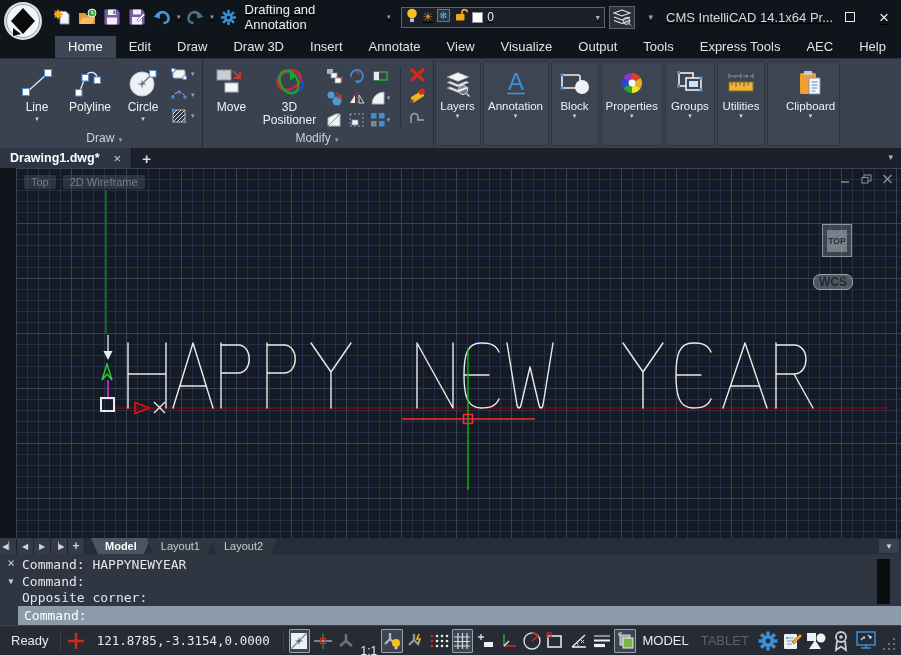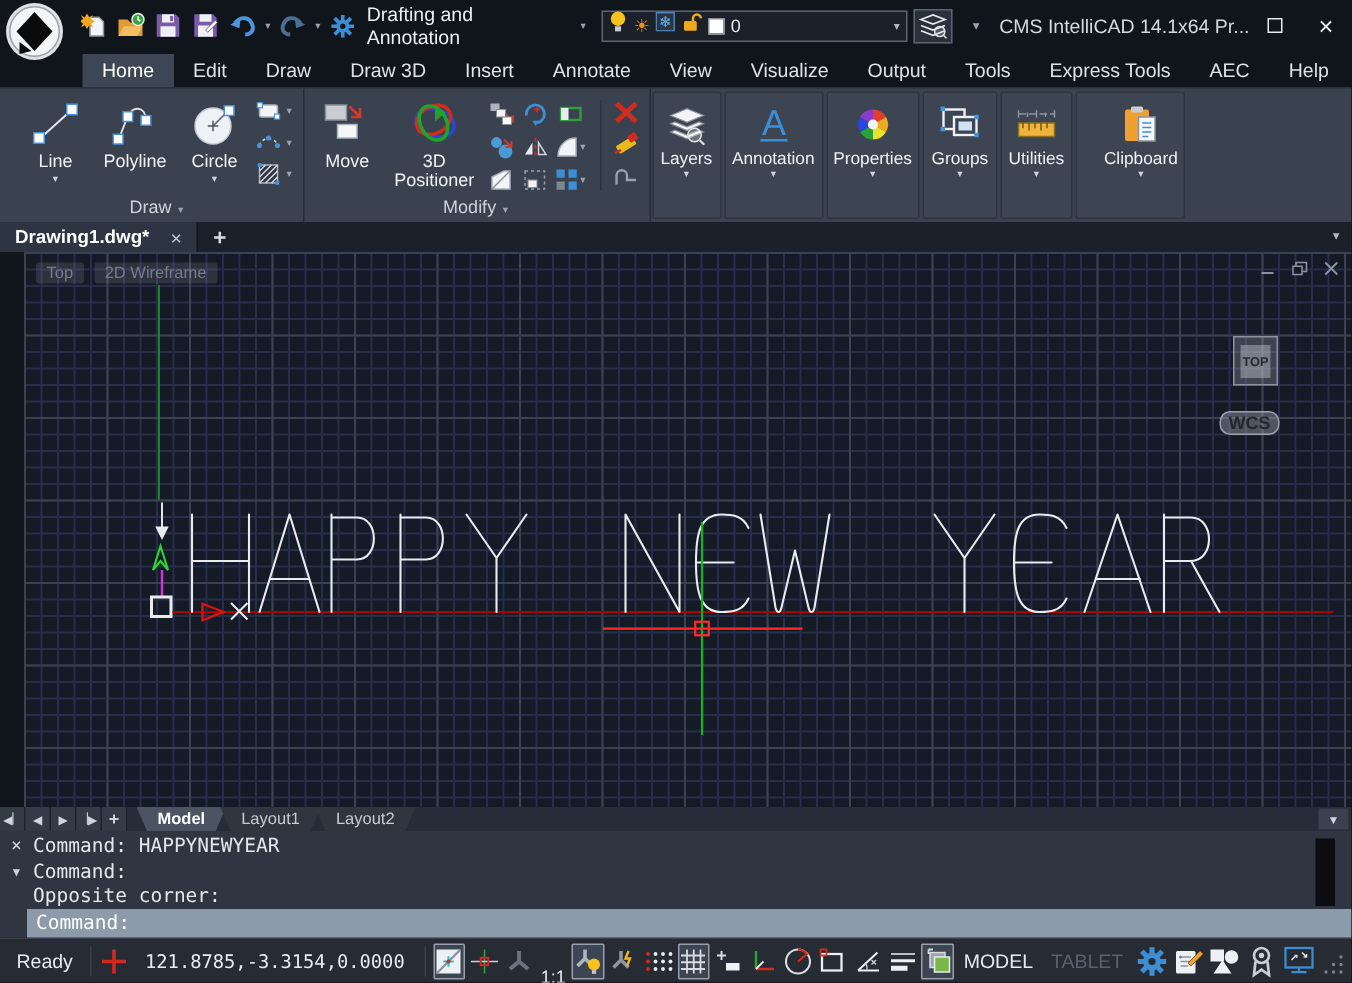--- a/index.html
+++ b/index.html
@@ -1,21 +1,21 @@
 <!DOCTYPE html>
 <html><head>
 <meta charset="utf-8">
 <style>
   * { box-sizing: border-box; margin: 0; padding: 0; }
   html,body { width:901px; height:655px; overflow:hidden; background:#10141b;
     font-family:"Liberation Sans",sans-serif; -webkit-font-smoothing:antialiased; }
   #app { position:relative; width:901px; height:655px; display:flex; flex-direction:column; }
 
   
-  .titlebar { height:34px; background:#10141b; display:flex; align-items:center; padding-left:52px; position:relative; flex:0 0 34px; }
+  .titlebar { height:34px; background:#10141b; display:flex; align-items:center; padding-left:52px; position:relative; flex:0 0 34px;text-decoration:underline; }
   .app-logo { position:absolute; left:3px; top:1px; width:40px; height:40px; z-index:5; }
   .qat { display:flex; align-items:center; gap:3px; }
   .qat .tbtn { width:22px; height:22px; display:flex; align-items:center; justify-content:center; border-radius:2px; }
   .dd-mini { color:#9aa3ae; font-size:7px; margin:0 1px; }
   .ws-label { color:#eceff3; font-size:13px; margin:0 4px 0 2px; }
   .layer-combo { display:flex; align-items:center; gap:4px; height:21px; background:#1c2129; border:1px solid #5a6372; margin-left:10px; padding:0 4px; width:205px; }
   .layer-combo .swatch { width:11px; height:11px; background:#ffffff; border:1px solid #8a9099; }
   .layer-combo .lyr-name { color:#e8ebef; font-size:12px; flex:1; }
   .combo-arrow { color:#aeb6c0; font-size:8px; }
   .layers-tool { width:26px; height:23px; border:1px solid #5a6372; background:#2a313c; display:flex; align-items:center; justify-content:center; margin-left:4px; }
@@ -450,20 +450,32 @@
     <div class="grpbtn" style="min-width:66px;">
       <span class="gico">
         <svg width="30" height="28" viewBox="0 0 30 28">
             <text x="15" y="21" text-anchor="middle" font-size="24" fill="#3c8fd4" font-family="Liberation Sans">A</text>
             <path d="M6 24.5 H24" stroke="#3c8fd4" stroke-width="1.6"></path>
           </svg>
       </span>
       <span class="glabel">Annotation</span>
       <span class="bdd">▾</span>
     </div>
+    <div class="grpbtn" style="min-width:48px;">
+      <span class="gico">
+        <svg width="32" height="28" viewBox="0 0 32 28">
+            <rect x="3" y="6" width="18" height="13" rx="2" fill="none" stroke="#eef1f5" stroke-width="1.6"></rect>
+            <circle cx="23" cy="18" r="7" fill="#eef1f5"></circle>
+            <rect x="1.5" y="4.5" width="3" height="3" fill="#4a90d9"></rect>
+            <rect x="1.5" y="17.5" width="3" height="3" fill="#4a90d9"></rect>
+          </svg>
+      </span>
+      <span class="glabel">Block</span>
+      <span class="bdd">▾</span>
+    </div>
     <div class="grpbtn" style="min-width:62px;">
       <span class="gico">
         <svg width="26" height="26" viewBox="0 0 26 26">
             <g transform="translate(13,13)">
               <path d="M0 0 L0 -10 A10 10 0 0 1 8.66 -5 Z" fill="#e23c2e"></path>
               <path d="M0 0 L8.66 -5 A10 10 0 0 1 8.66 5 Z" fill="#f0a81c"></path>
               <path d="M0 0 L8.66 5 A10 10 0 0 1 0 10 Z" fill="#e8e22a"></path>
               <path d="M0 0 L0 10 A10 10 0 0 1 -8.66 5 Z" fill="#2da03a"></path>
               <path d="M0 0 L-8.66 5 A10 10 0 0 1 -8.66 -5 Z" fill="#2a46d9"></path>
               <path d="M0 0 L-8.66 -5 A10 10 0 0 1 0 -10 Z" fill="#8a3cc8"></path>

